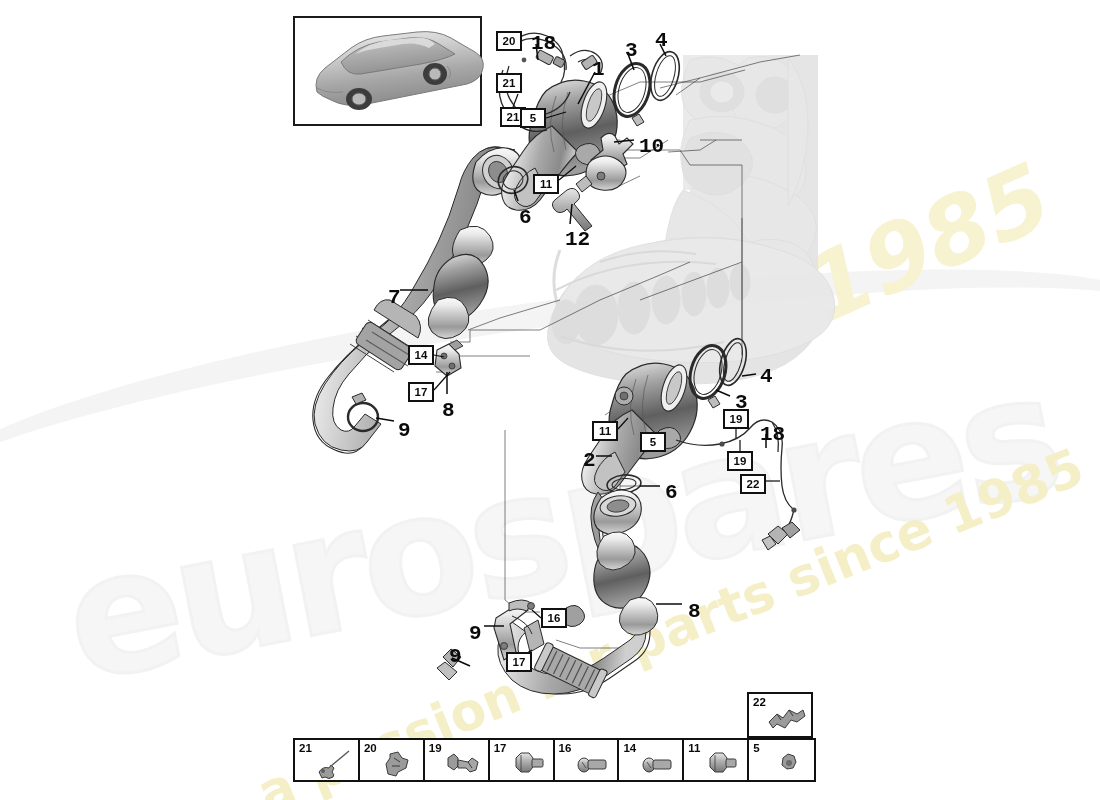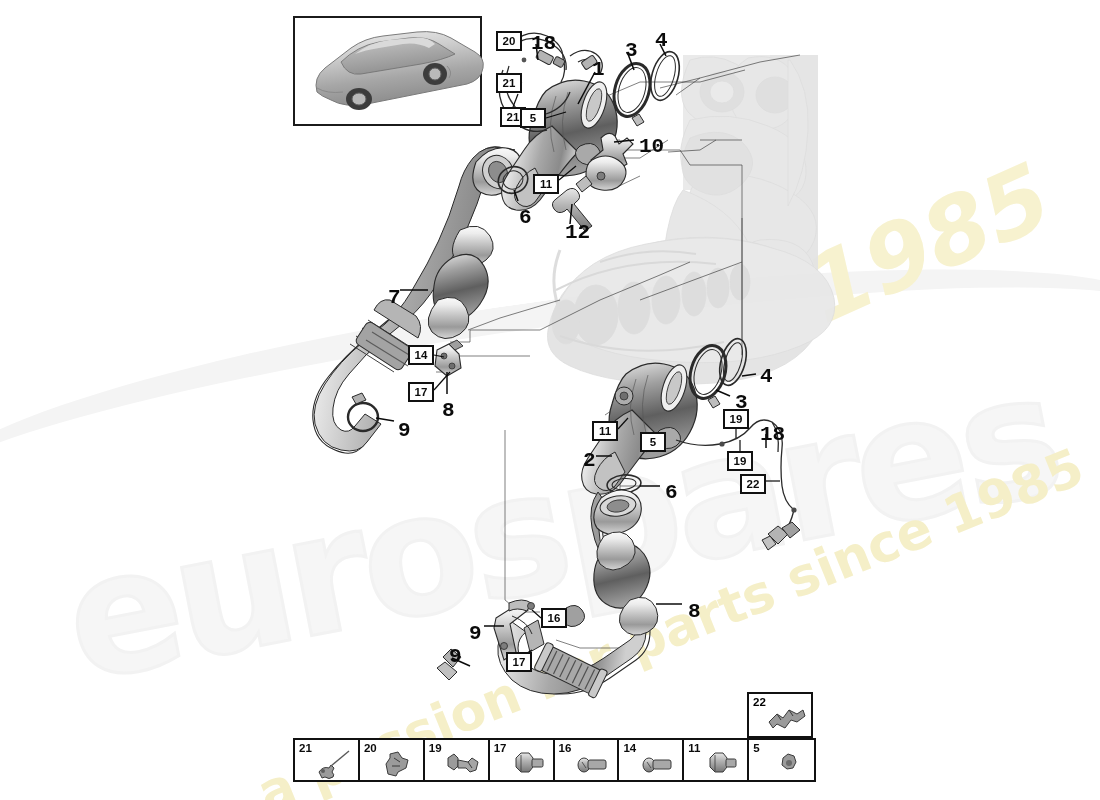--- a/index.html
+++ b/index.html
@@ -500,21 +500,21 @@
     <div class="lbl" style="left:655px;top:30px">4</div>
     <div class="lbl" style="left:735px;top:392px">3</div>
     <div class="lbl" style="left:760px;top:366px">4</div>
     <div class="lbl" style="left:519px;top:207px">6</div>
     <div class="lbl" style="left:665px;top:482px">6</div>
     <div class="lbl" style="left:388px;top:287px">7</div>
     <div class="lbl" style="left:688px;top:601px">8</div>
     <div class="lbl" style="left:398px;top:420px">9</div>
     <div class="lbl" style="left:449px;top:646px">9</div>
     <div class="lbl" style="left:639px;top:136px">10</div>
-    <div class="lbl" style="left:565px;top:222px">12</div>
+    <div class="lbl" style="left:565px;top:229px">12</div>
     <div class="lbl" style="left:442px;top:400px">8</div>
     <div class="lbl" style="left:469px;top:623px">9</div>
     <div class="lbl" style="left:531px;top:33px">18</div>
     <div class="lbl" style="left:760px;top:424px">18</div>
   </div>
 
   <div>
     <div class="boxlbl" style="left:496px;top:31px">20</div>
     <div class="boxlbl" style="left:496px;top:73px">21</div>
     <div class="boxlbl" style="left:500px;top:107px">21</div>

